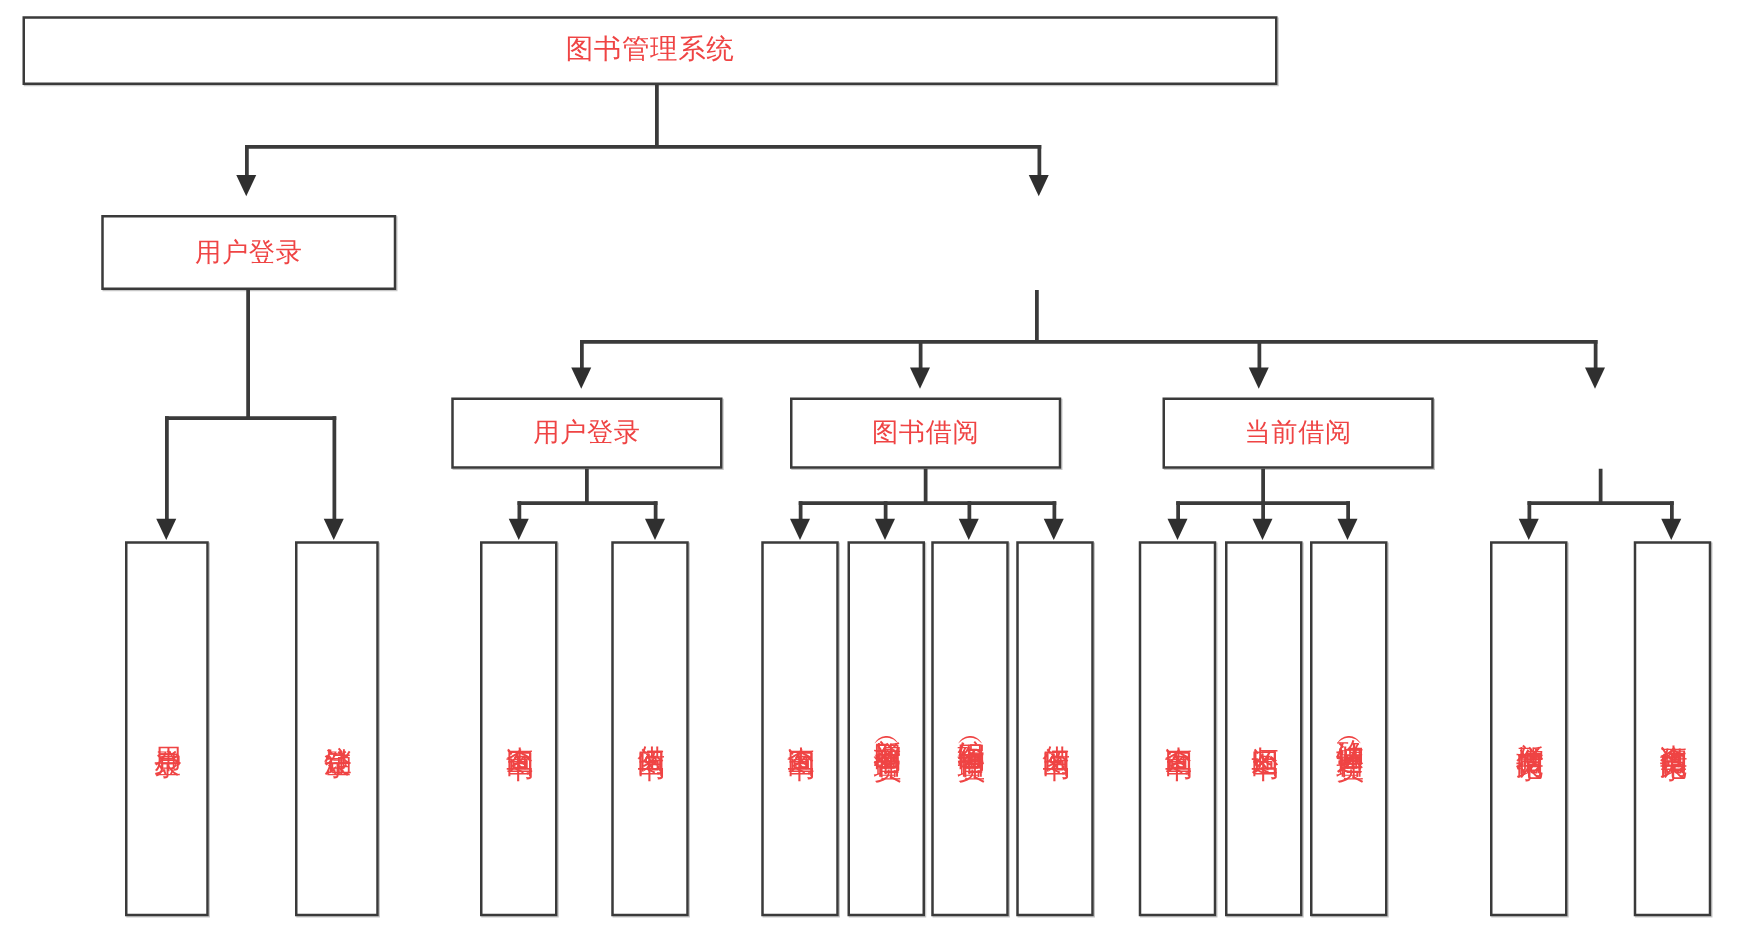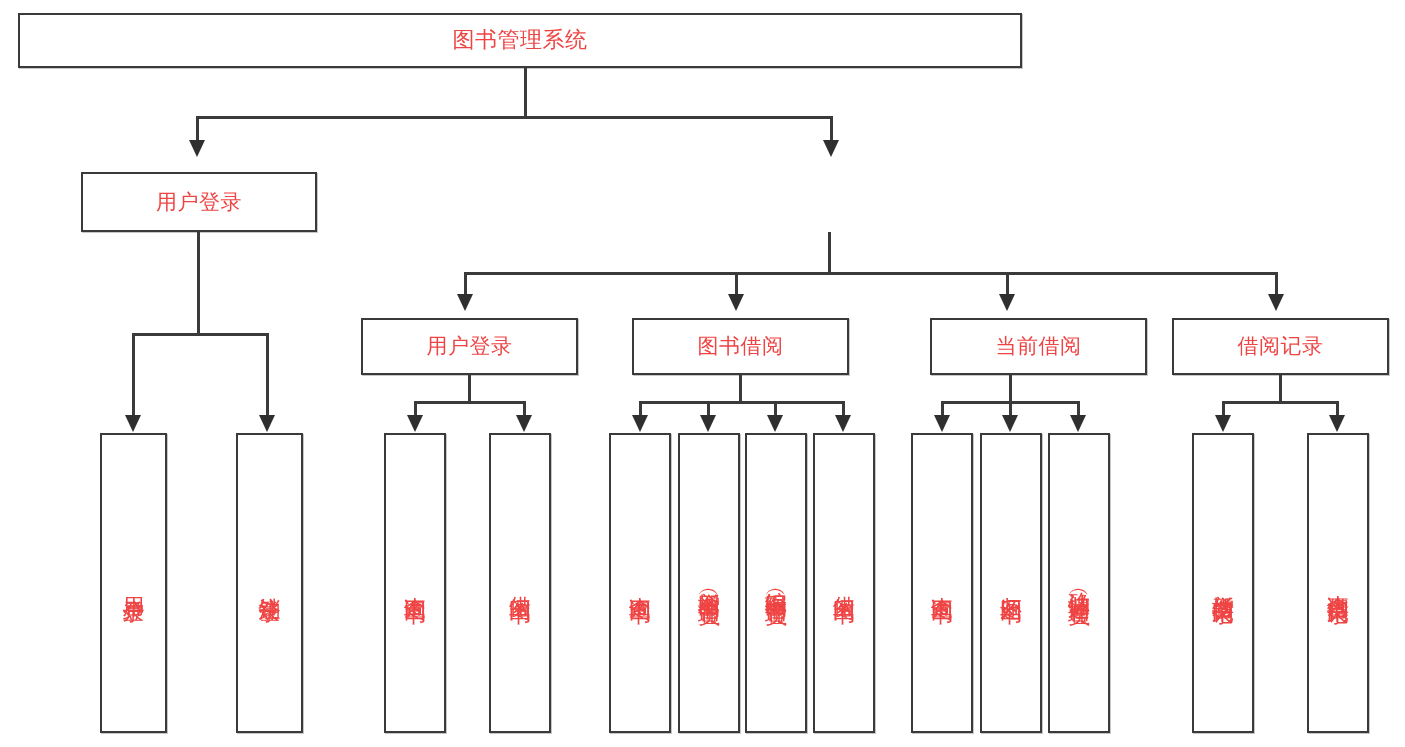--- a/index.html
+++ b/index.html
@@ -121,23 +121,20 @@
   <div class="arrow" style="left:1268px;top:294px;"></div>
 
   <div class="node" style="left:361px;top:318px;width:217px;height:57px;">
     <span class="lbl">用户登录</span>
   </div>
   <div class="node" style="left:632px;top:318px;width:217px;height:57px;">
     <span class="lbl">图书借阅</span>
   </div>
   <div class="node" style="left:902px;top:318px;width:217px;height:57px;margin-left:28px;">
     <span class="lbl">当前借阅</span>
-  </div>
-  <div class="node" style="left:1172px;top:318px;width:217px;height:57px;">
-    <span class="lbl">借阅记录</span>
   </div>
 
   <div class="conn v" style="left:468px;top:375px;width:3px;height:28px;"></div>
   <div class="conn h" style="left:414px;top:401px;width:112px;height:3px;"></div>
   <div class="conn v" style="left:414px;top:401px;width:3px;height:16px;"></div>
   <div class="arrow" style="left:407px;top:415px;"></div>
   <div class="conn v" style="left:523px;top:401px;width:3px;height:16px;"></div>
   <div class="arrow" style="left:516px;top:415px;"></div>
 
   <div class="conn v" style="left:739px;top:375px;width:3px;height:28px;"></div>

